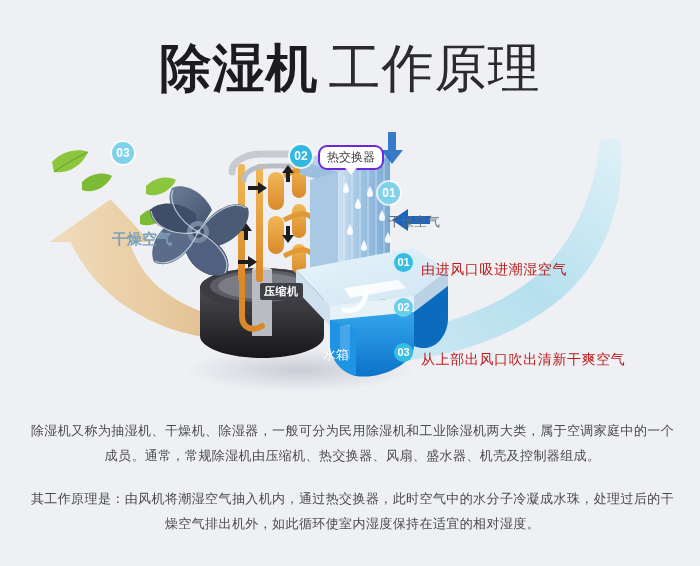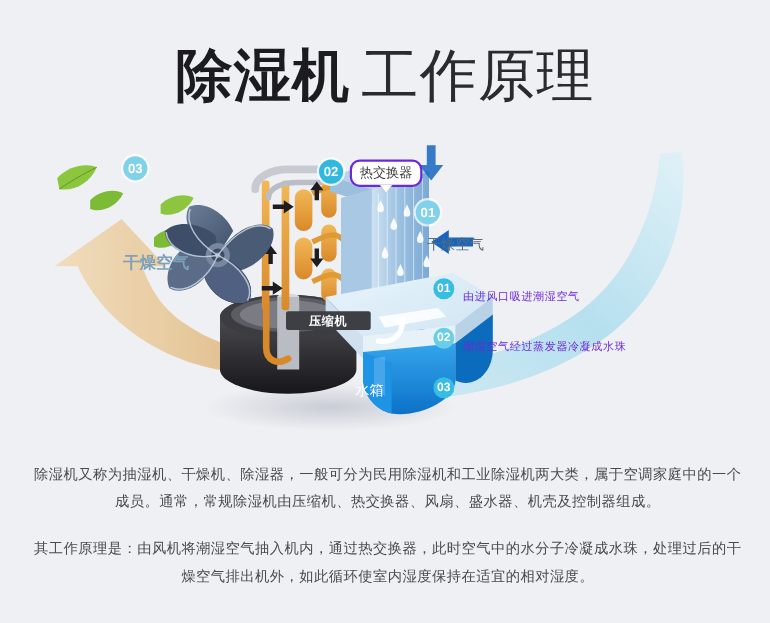--- a/index.html
+++ b/index.html
@@ -70,38 +70,38 @@
 
   
   .dlabel{
     position:absolute;white-space:nowrap;
     font-family:"Liberation Sans","DejaVu Sans",sans-serif;
   }
   .lbl-dry{font-size:15px;color:#7ea0b8;font-weight:bold;margin-top:24px;}
   .lbl-humid{font-size:13px;color:#5b6b78;}
   .lbl-comp{
     font-size:11px;color:#ffffff;background:#3d3f44;
-    padding:1px 21px;border-radius:2px;font-weight:bold;
+    padding:1px 4px;border-radius:2px;font-weight:bold;
     letter-spacing:.5px;
   }
   .lbl-tank{font-size:13px;color:#ffffff;font-weight:normal;}
 
   
   .bullets{position:absolute;left:394px;top:252px;width:300px;}
   .brow{display:flex;align-items:center;height:20px;margin-bottom:25px;}
   .bnum{
     flex:0 0 auto;width:19px;height:19px;border-radius:50%;
     background:#35bde4;color:#fff;font-size:11px;font-weight:bold;
     line-height:19px;text-align:center;margin-right:8px;
     font-family:"Liberation Sans","DejaVu Sans",sans-serif;
   }
   .bnum.n2{background:#69cfe9;}
   .bnum.n3{background:#35bde4;}
   .btxt{
-    font-size:10px;color:#6d28d9;letter-spacing:.6px;
+    font-size:14px;color:#b91c1c;letter-spacing:.6px;
     font-family:"Liberation Sans","DejaVu Sans",sans-serif;
     margin-top:16px;
   }
 
   
   .paras{position:absolute;left:30px;top:418px;width:645px;}
   .para{
     font-size:13px;color:#4a4a4c;line-height:25px;
     letter-spacing:.4px;margin:0 0 18px 0;
     font-family:"Liberation Sans","DejaVu Sans",sans-serif;
@@ -329,25 +329,25 @@
 
   <div class="bullets">
 
     <div class="brow">
       <div class="bnum n1">01</div>
       <div class="btxt">由进风口吸进潮湿空气</div>
     </div>
 
     <div class="brow">
       <div class="bnum n2">02</div>
-      <div class="btxt">潮湿空气经过蒸发器冷凝成水珠</div>
     </div>
 
     <div class="brow">
       <div class="bnum n3">03</div>
+      <div class="btxt">从上部出风口吹出清新干爽空气</div>
     </div>
   </div>
 
   <div class="paras">
     <p class="para">除湿机又称为抽湿机、干燥机、除湿器，一般可分为民用除湿机和工业除湿机两大类，属于空调家庭中的一个成员。通常，常规除湿机由压缩机、热交换器、风扇、盛水器、机壳及控制器组成。</p>
     <p class="para">其工作原理是：由风机将潮湿空气抽入机内，通过热交换器，此时空气中的水分子冷凝成水珠，处理过后的干燥空气排出机外，如此循环使室内湿度保持在适宜的相对湿度。</p>
   </div>
 
 </div>
 

